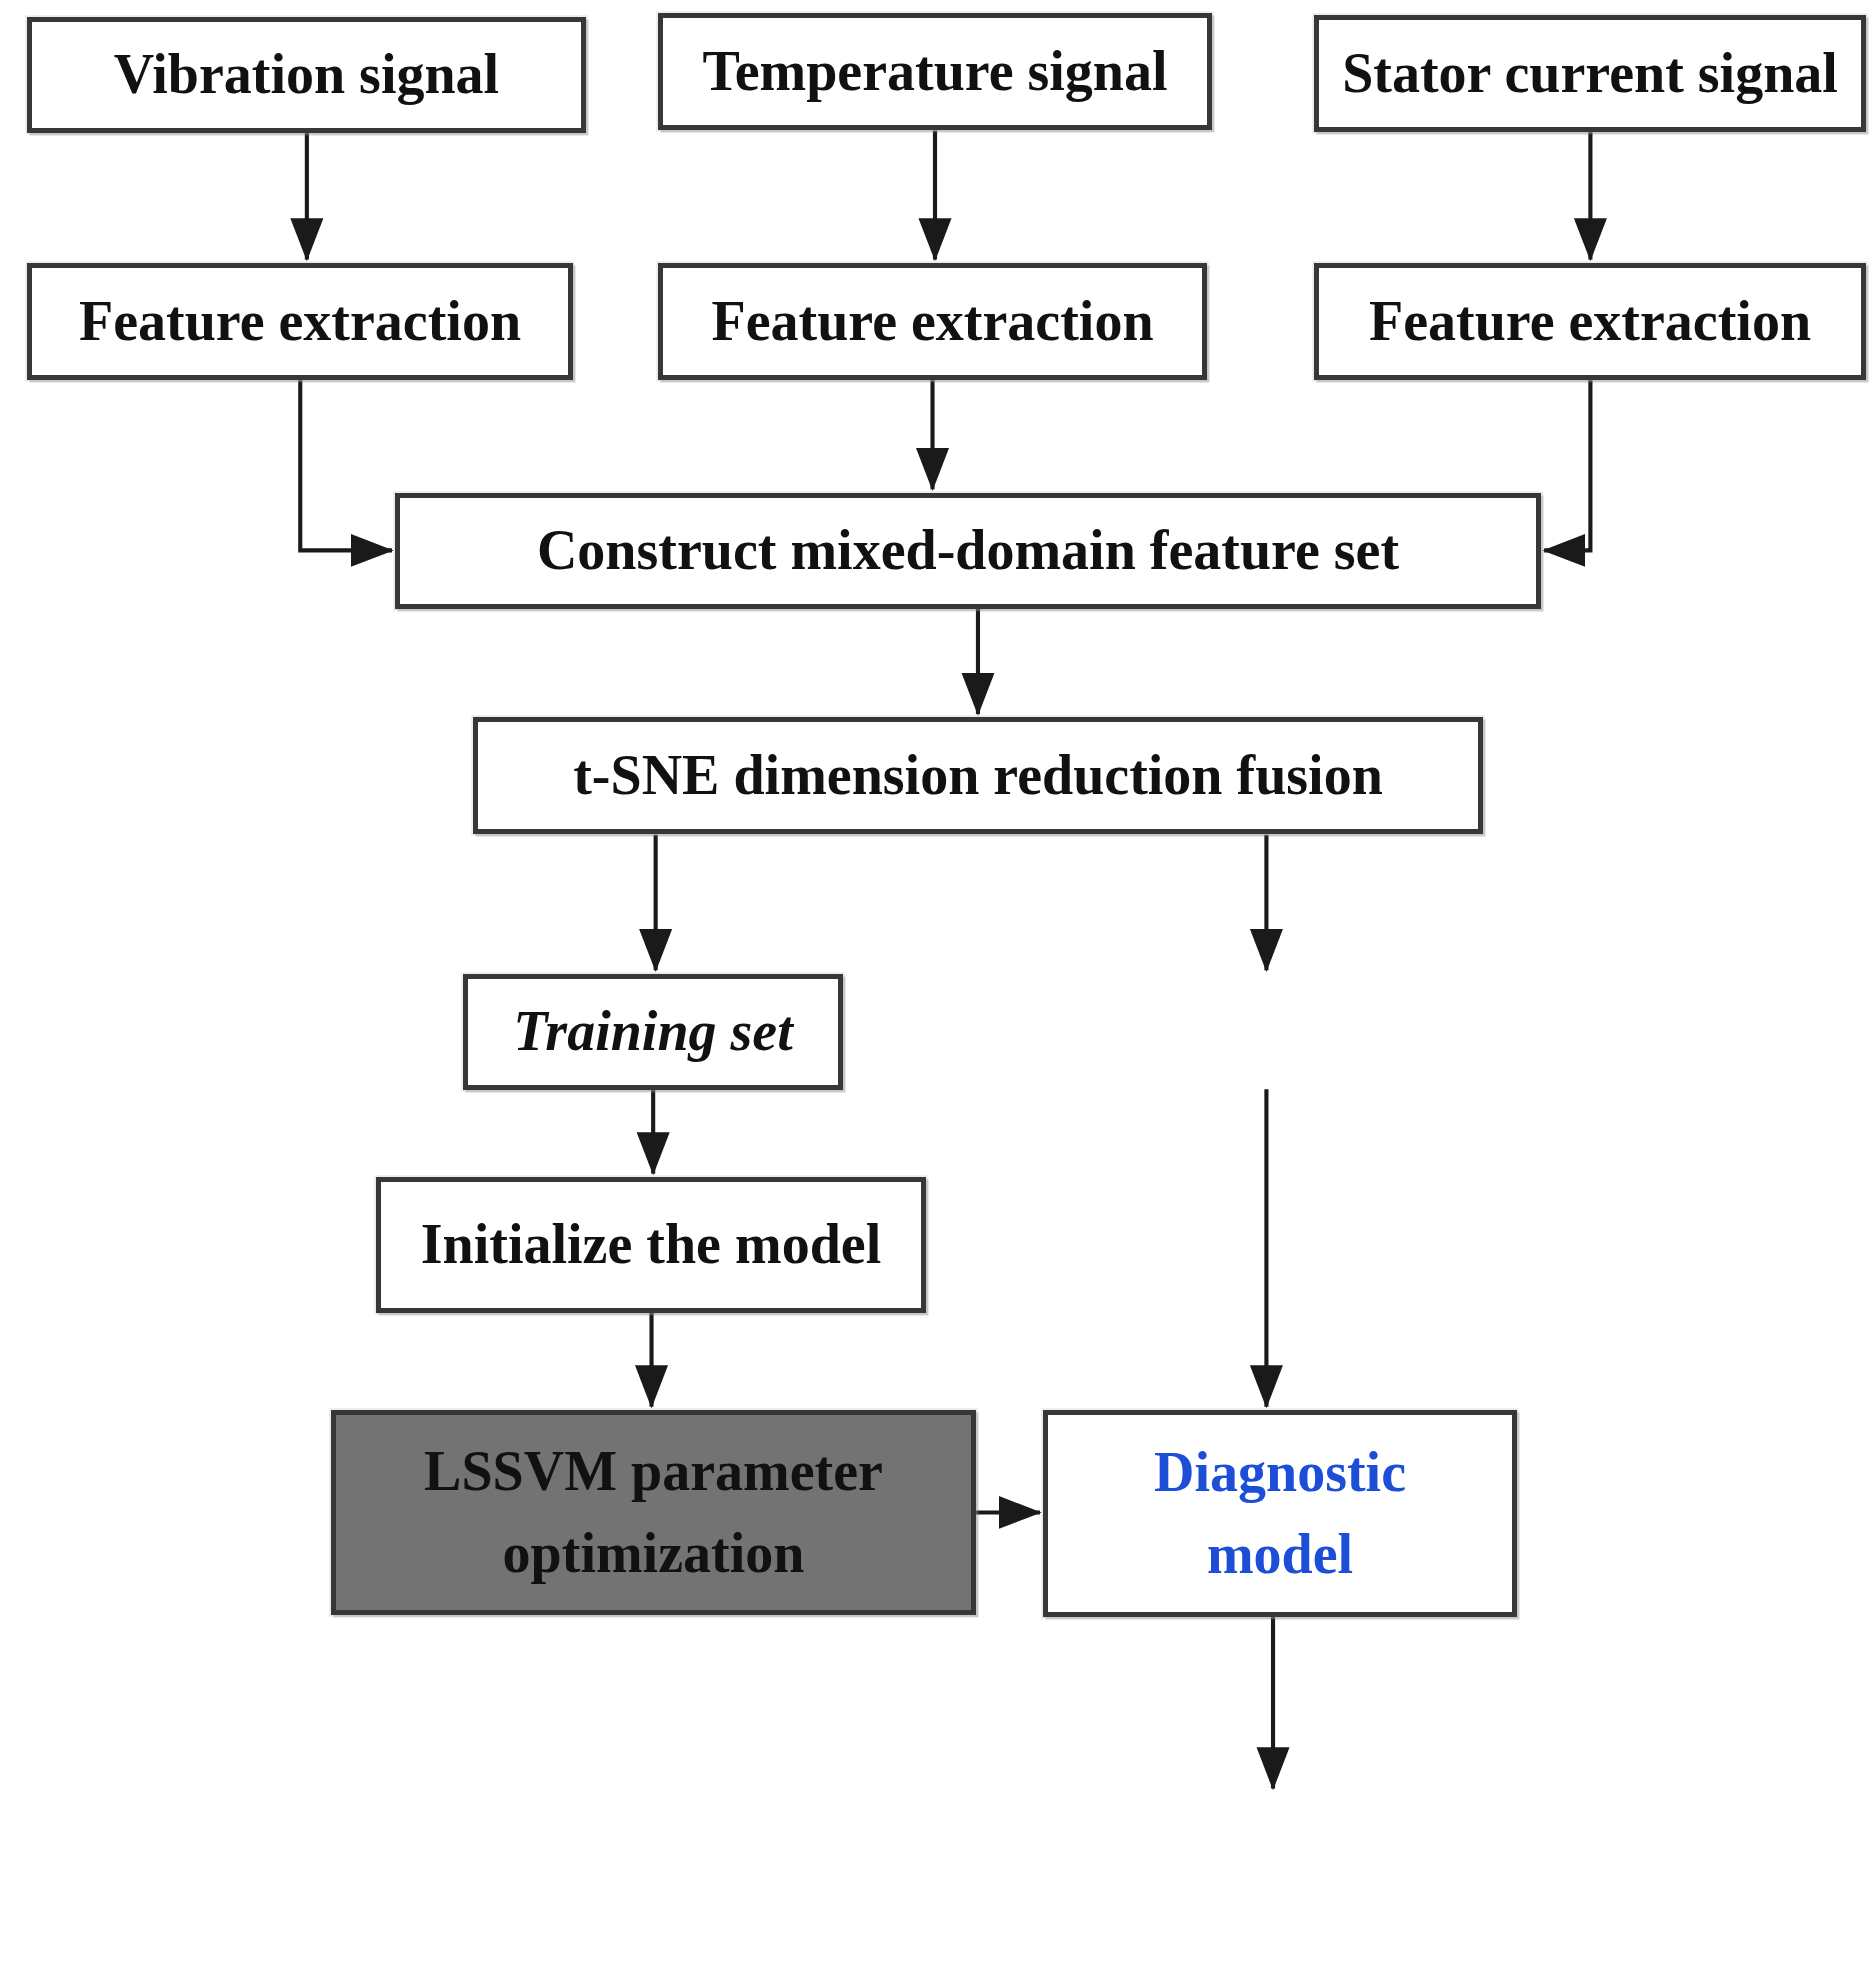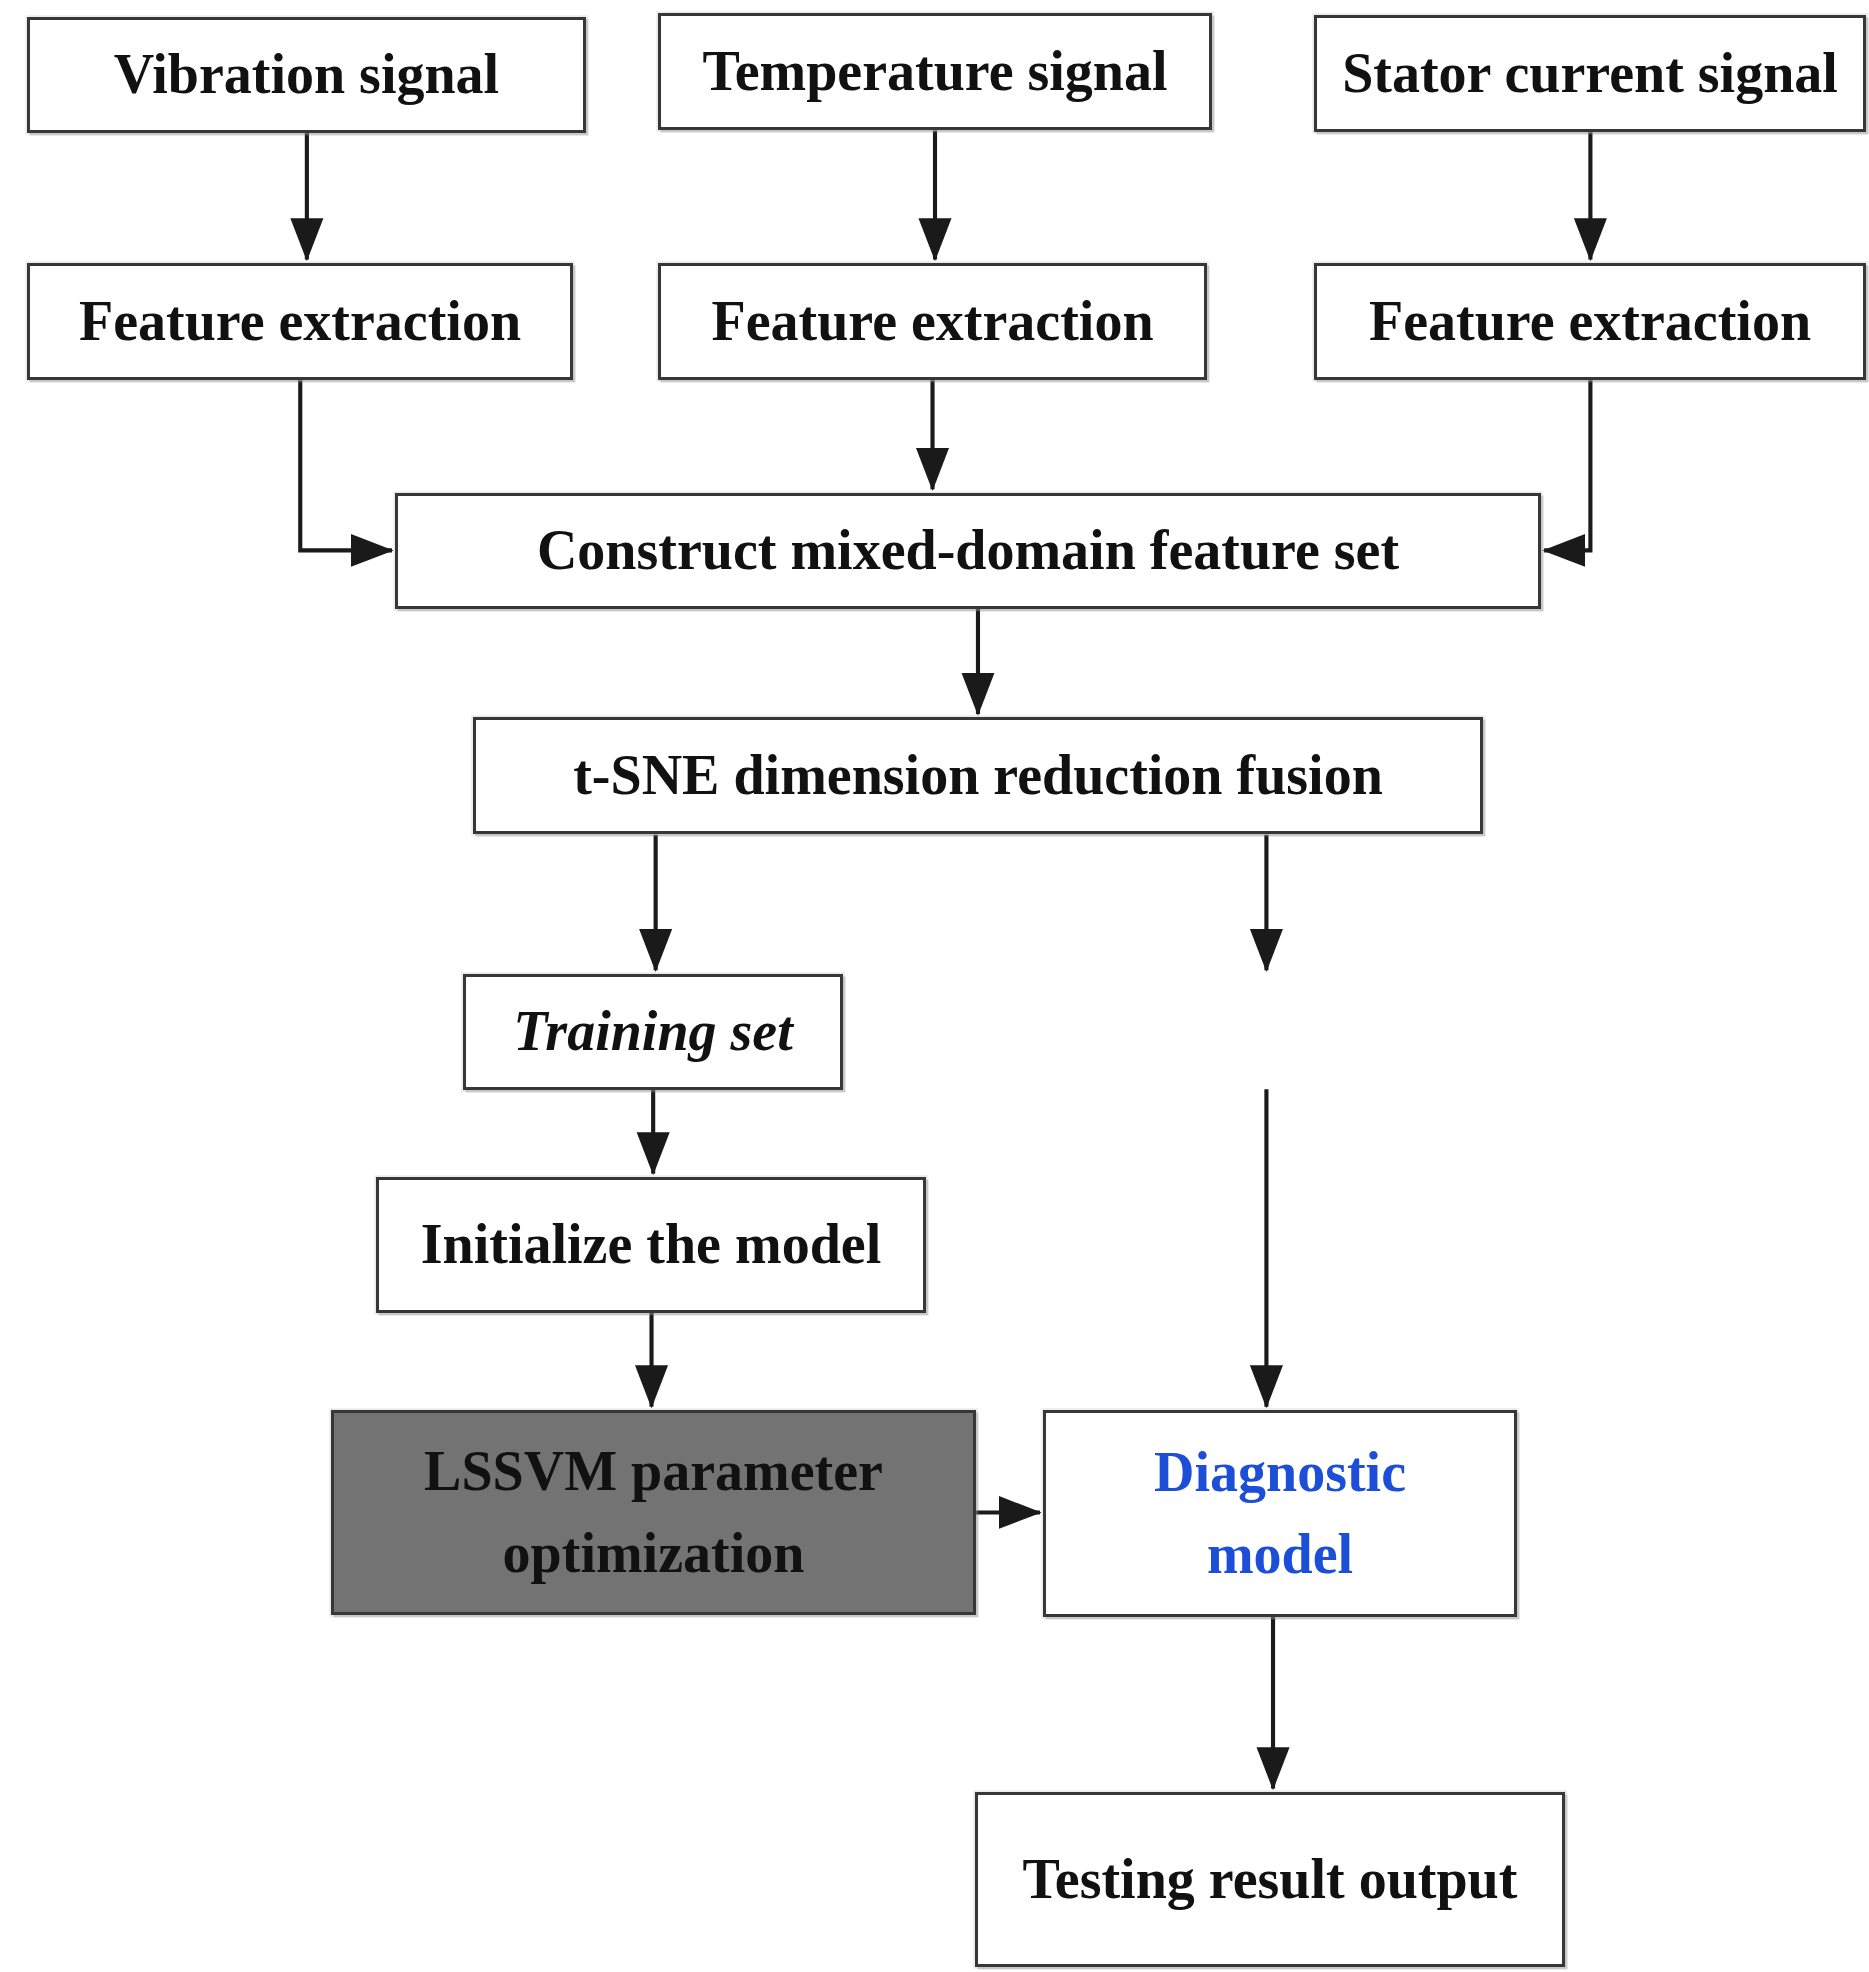--- a/index.html
+++ b/index.html
@@ -19,21 +19,21 @@
     position: absolute;
     left: 0;
     top: 0;
     width: 100%;
     height: 100%;
   }
   .flow-node {
     position: absolute;
     box-sizing: border-box;
     background: #ffffff;
-    border: 3px solid #a21caf;
+    border: 5px solid #a21caf;
     box-shadow: 2.5px 2.5px 0 rgba(130,130,130,0.35), 0 0 0 1.7px rgba(175,175,175,0.25);
     display: flex;
     align-items: center;
     justify-content: center;
     text-align: center;
   }
   .flow-node .node-label {
     font-weight: bold;
     font-size: 56px;
     line-height: 1.45;
@@ -99,17 +99,14 @@
       <span class="node-label" style="color: rgb(17, 17, 17);">Initialize the model</span>
     </div>
     <div class="flow-node" style="left: 331px; top: 1410px; width: 645px; height: 205px; border-color: rgb(55, 55, 55); background: #737373;">
       <span class="node-label" style="color: rgb(17, 17, 17);">LSSVM parameter
 optimization</span>
     </div>
     <div class="flow-node" style="left: 1043px; top: 1410px; width: 474px; height: 207px; border-color: rgb(55, 55, 55); background: rgb(255, 255, 255);">
       <span class="node-label" style="color: #1d4ed8;">Diagnostic
 model</span>
     </div>
-    <div class="flow-node" style="left: 975px; top: 1792px; width: 590px; height: 175px; border-color: rgb(55, 55, 55); background: rgb(255, 255, 255);">
-      <span class="node-label" style="color: rgb(17, 17, 17);">Testing result output</span>
-    </div>
   </div>
 
 
 </body></html>

